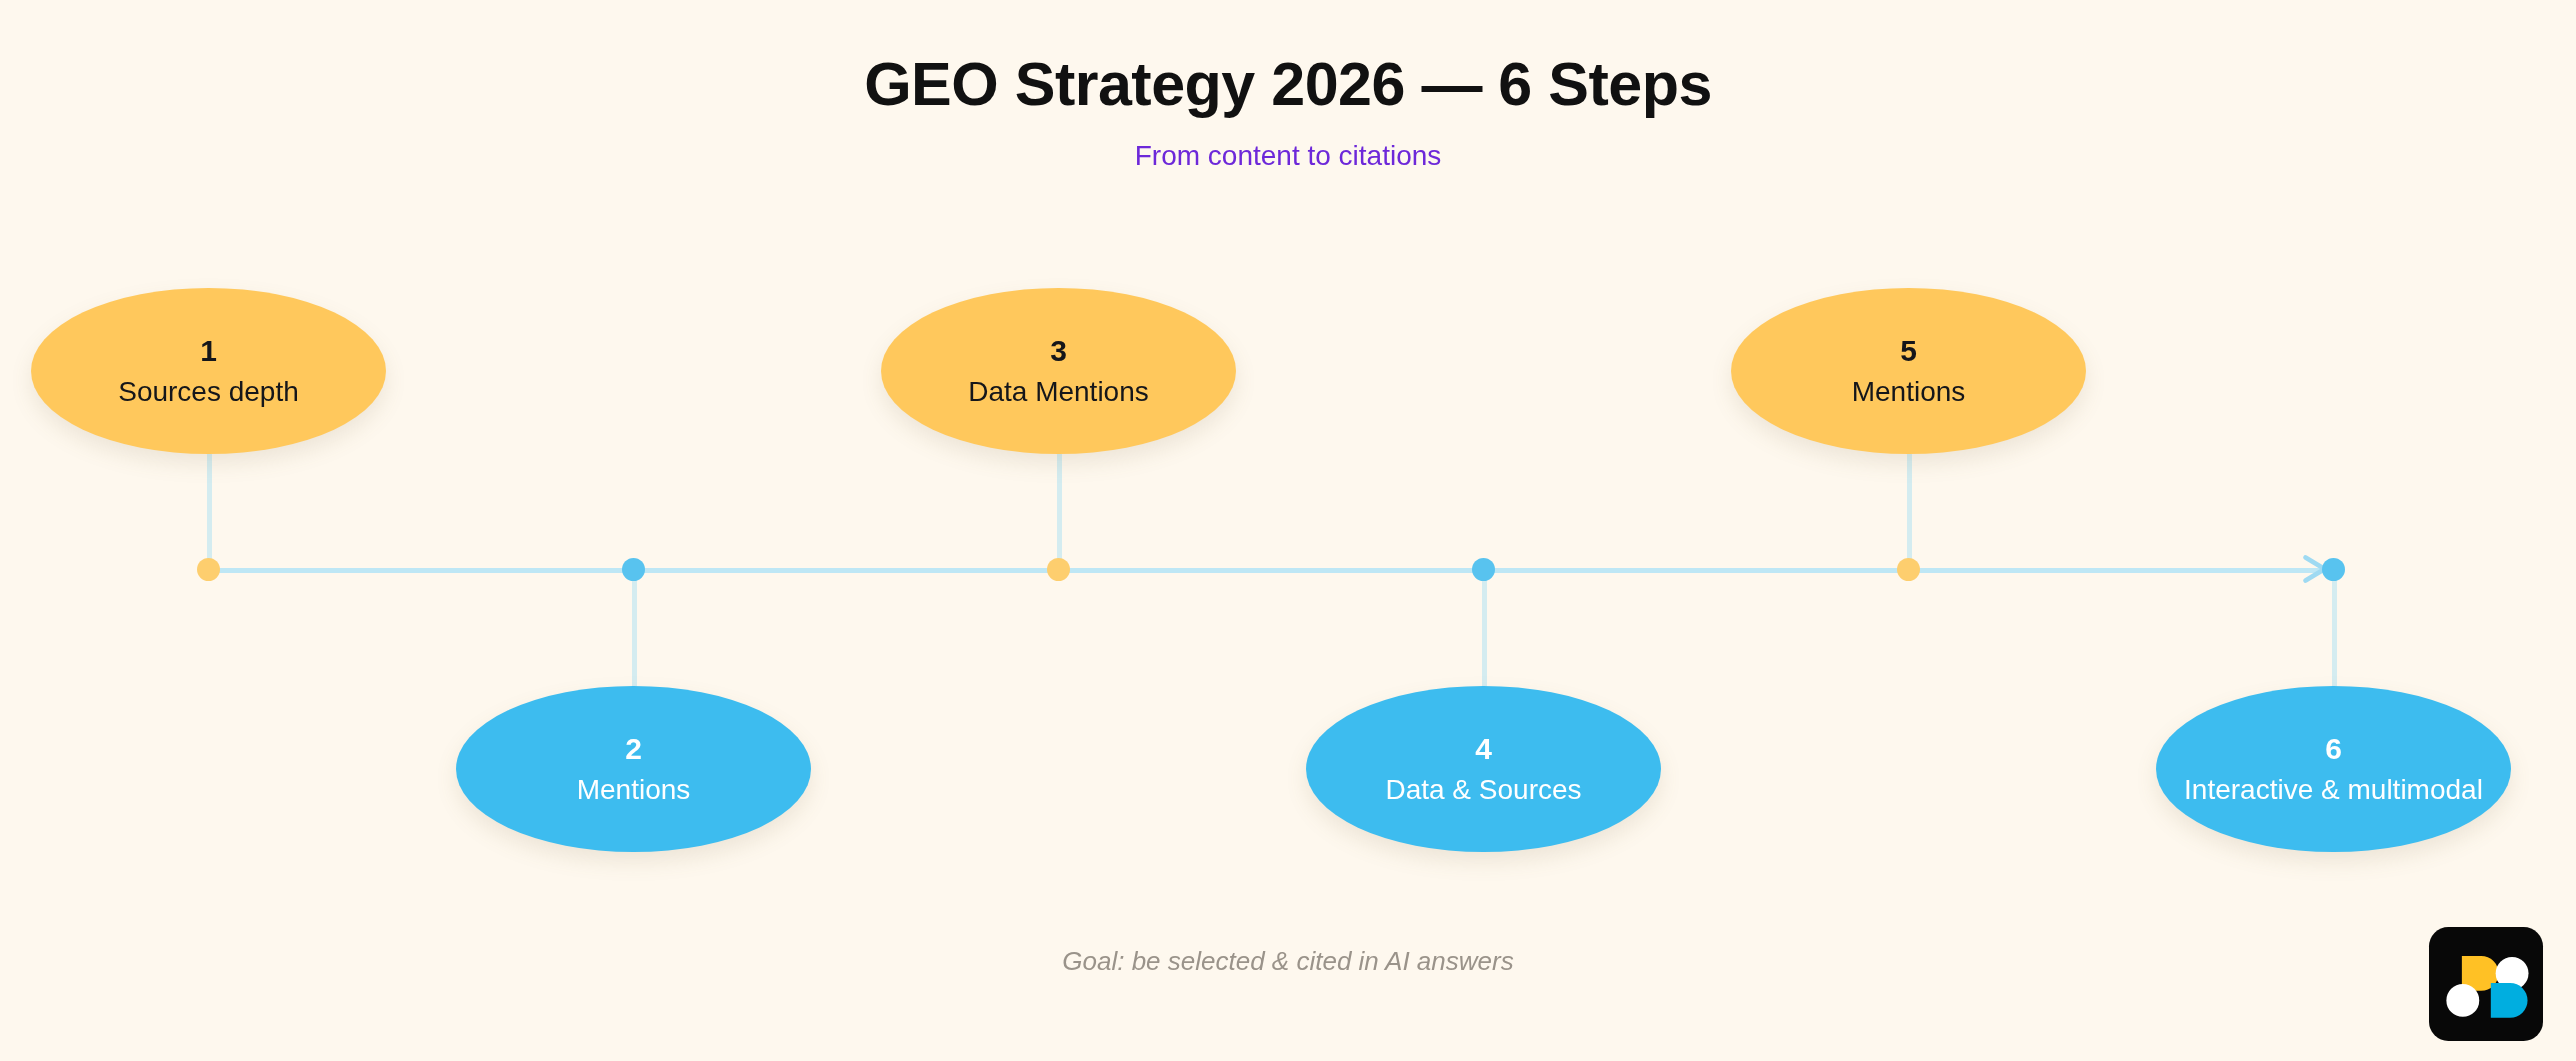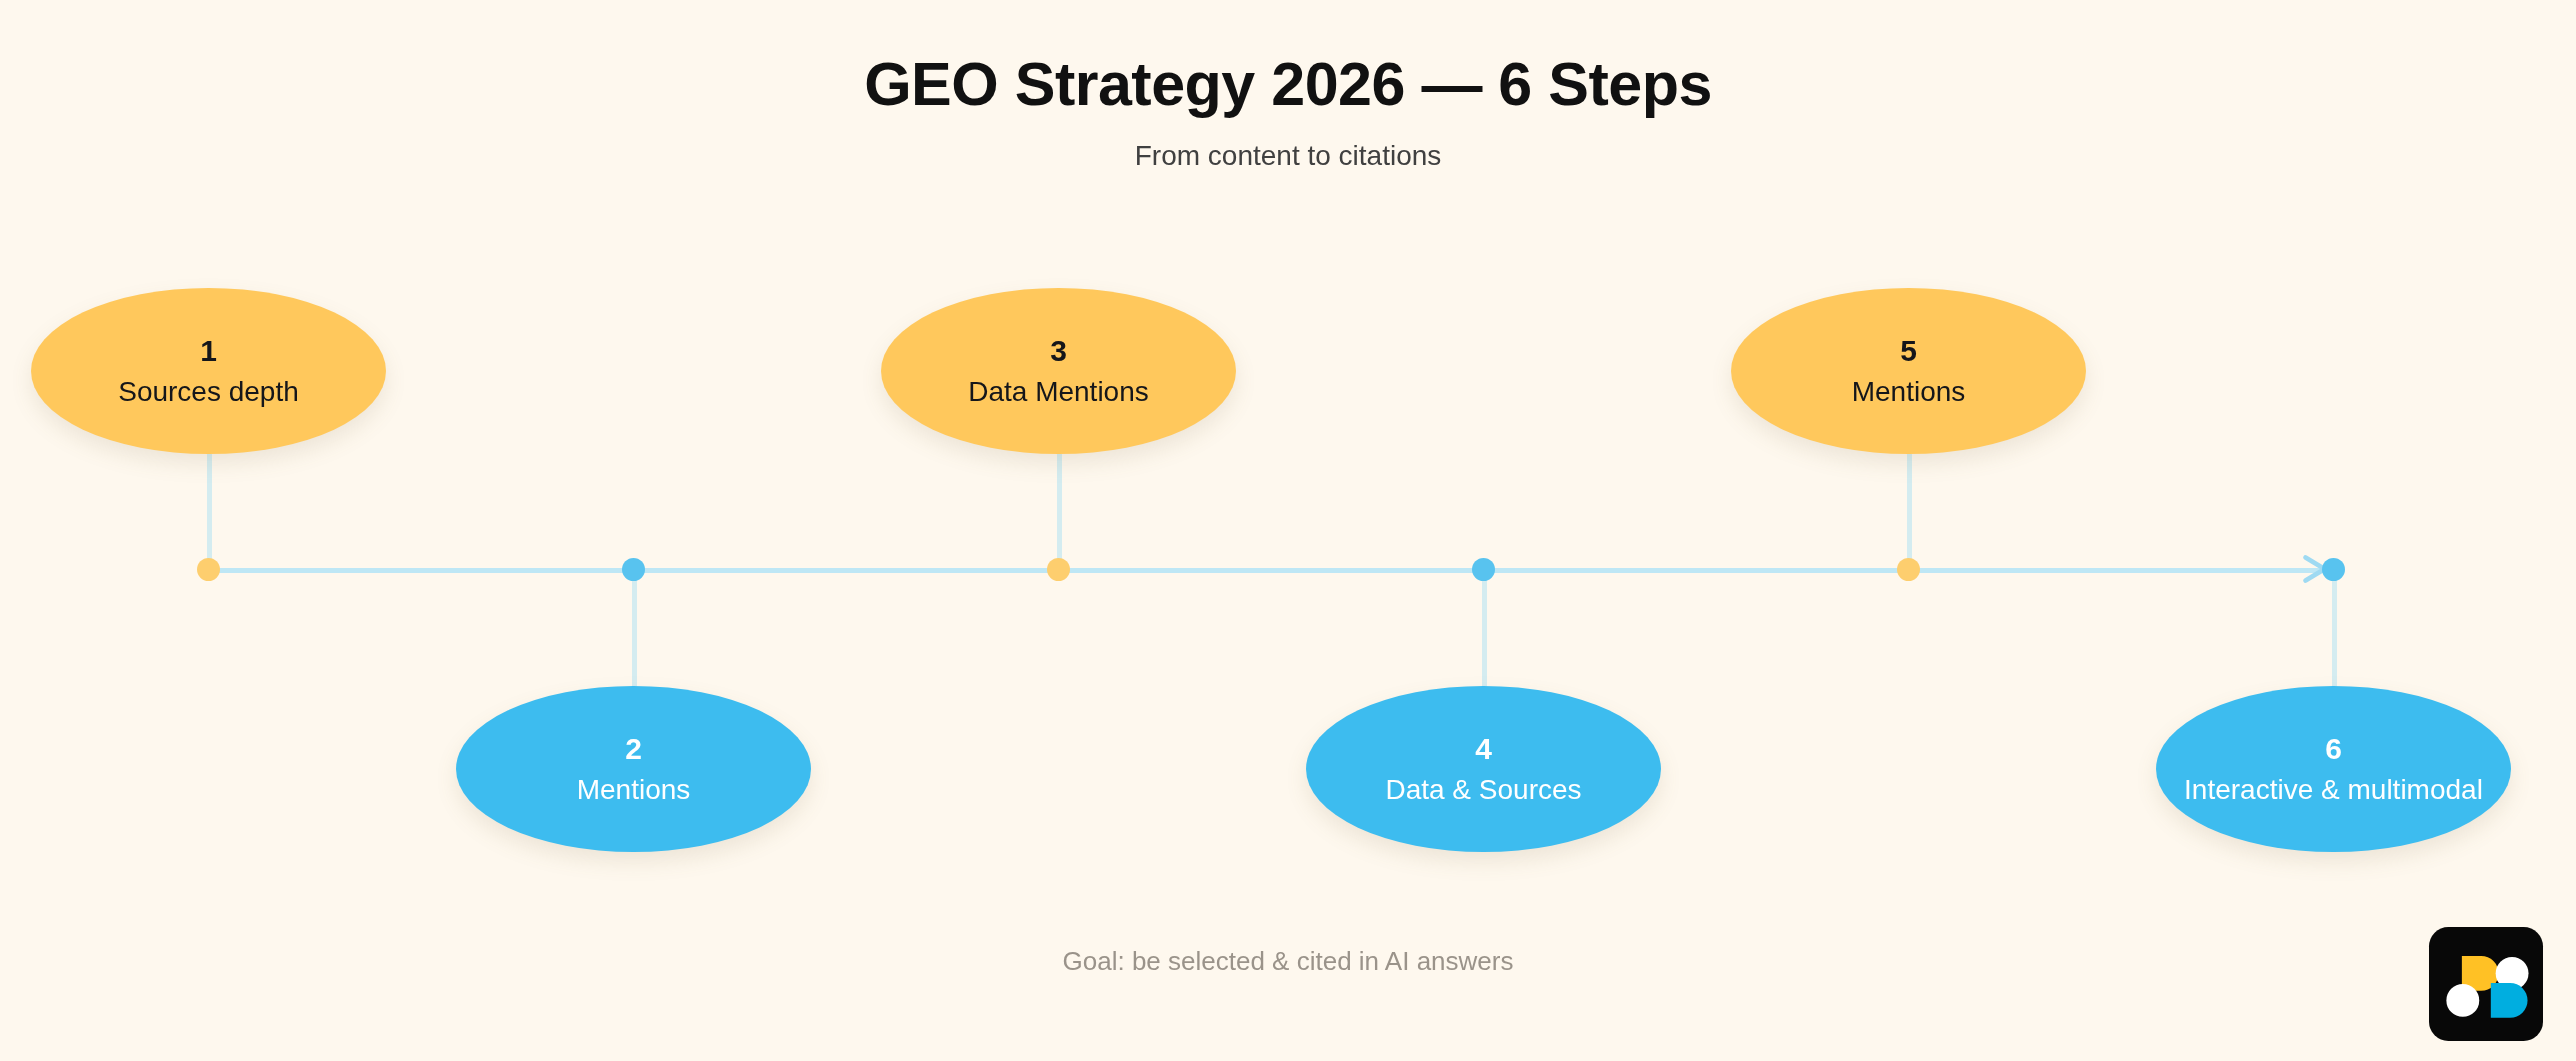--- a/index.html
+++ b/index.html
@@ -30,21 +30,21 @@
     font-size: 61px;
     font-weight: bold;
     color: #111111;
     letter-spacing: -0.5px;
     line-height: 1.15;
     margin: 0;
   }
   #page-subtitle {
     font-size: 28px;
     font-weight: normal;
-    color: #404040;
+    color: #6d28d9;
     margin: 0;
     padding-top: 21px;
   }
 
   
   #diagram {
     position: absolute;
     top: 0;
     left: 0;
     width: 2576px;
@@ -137,20 +137,21 @@
 
   
   #footer-note {
     position: absolute;
     top: 946px;
     left: 0;
     width: 2576px;
     text-align: center;
     font-size: 26px;
     color: #9A938A;
+    font-style: italic;
   }
 
   
   #brand-logo {
     position: absolute;
     top: 927px;
     left: 2429px;
     width: 114px;
     height: 114px;
     background: #080808;

